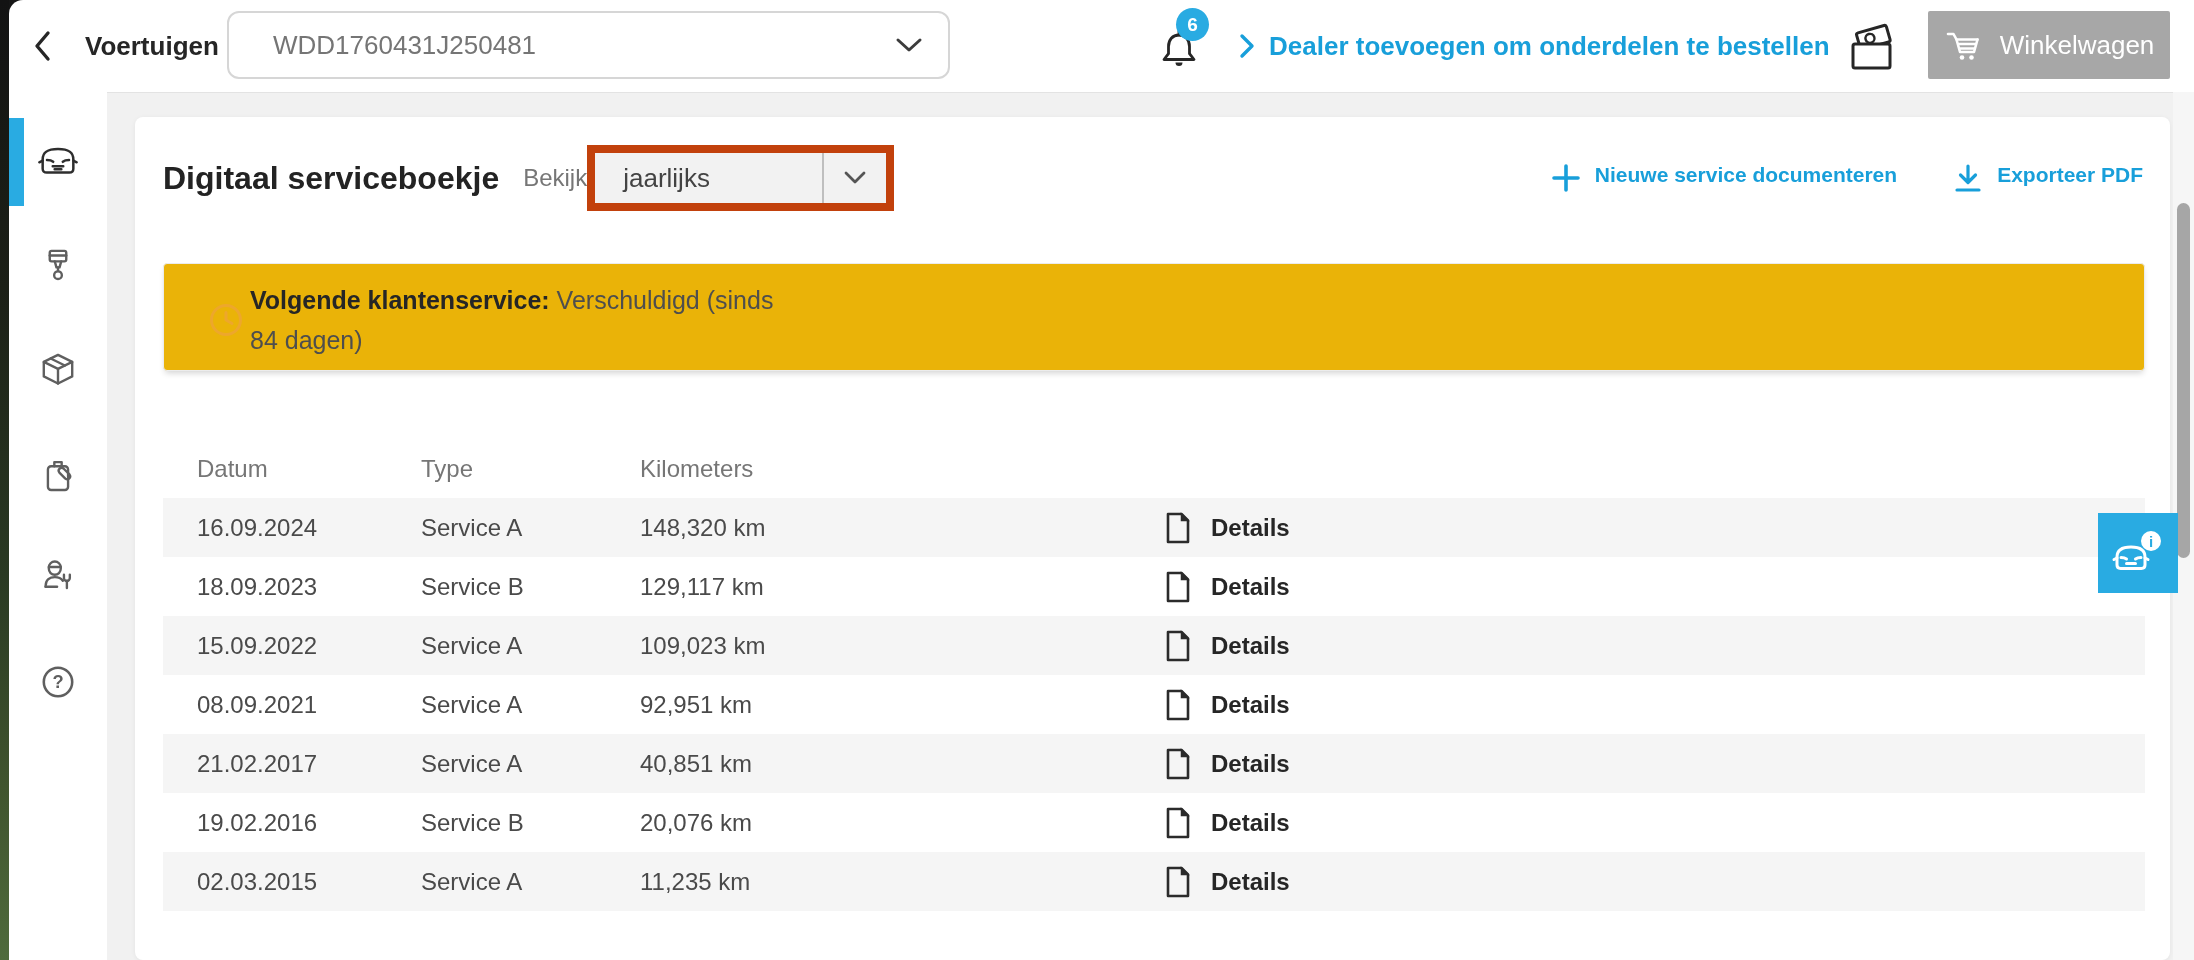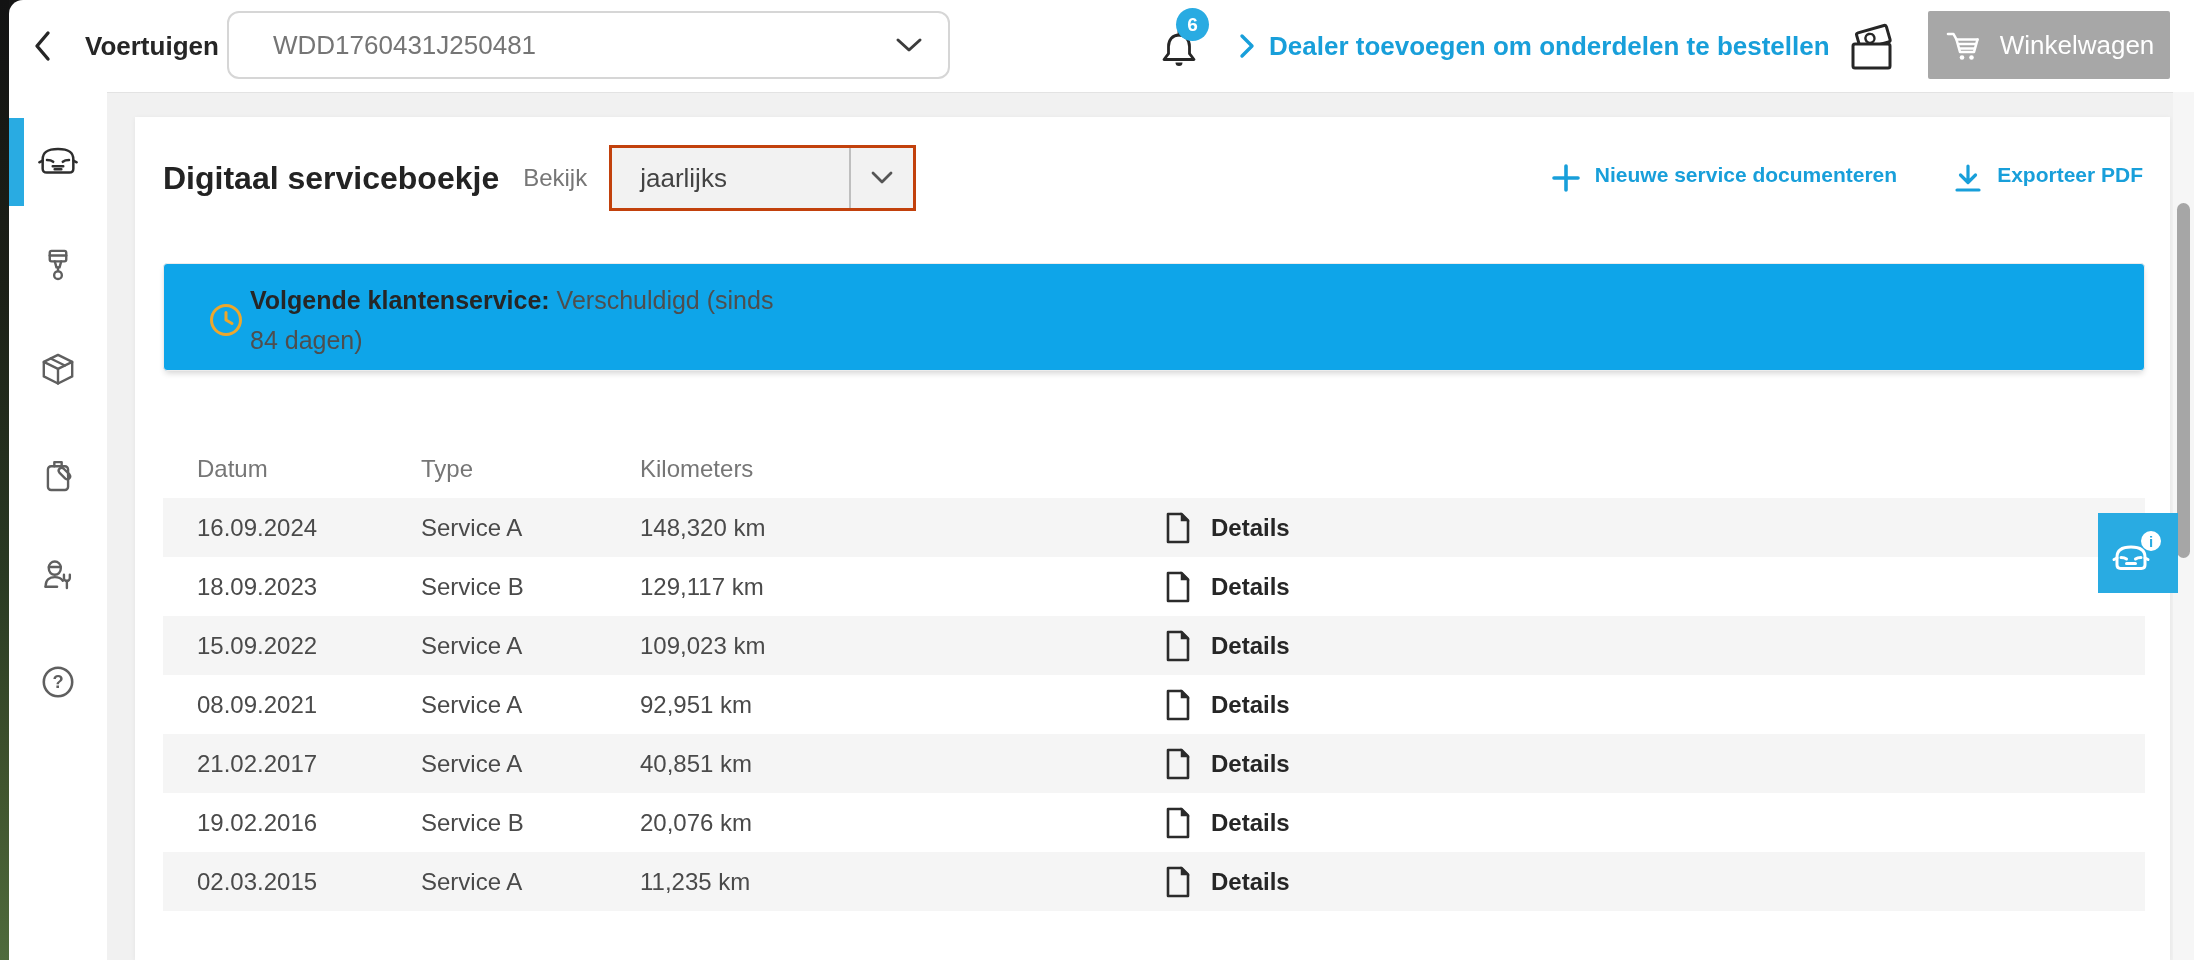--- a/index.html
+++ b/index.html
@@ -37,34 +37,34 @@
   .sidebar{position:absolute;left:9px;top:92px;width:98px;height:868px;background:#fff;z-index:1;
     padding-top:18px;box-sizing:border-box}
   .side-item{position:relative;height:104px;display:flex;align-items:center;justify-content:center;color:#5f5f5f;cursor:pointer}
   .side-item.active{color:#2e2e2e}
   .side-item.active::before{content:"";position:absolute;left:0;top:50%;transform:translateY(-50%);
     width:15px;height:88px;background:#29abe2}
   .side-icon{display:flex}
   .side-icon svg{display:block}
 
   
-  .card{position:absolute;left:135px;top:117px;width:2035px;height:843px;background:#fff;border-radius:0;
+  .card{position:absolute;left:135px;top:117px;width:2035px;height:843px;background:#fff;border-radius:8px;
     box-shadow:0 1px 5px rgba(0,0,0,0.06);z-index:1}
   .card-header{position:absolute;left:28px;right:27px;top:28px;height:66px;display:flex;align-items:center}
   .page-title{font-size:32px;font-weight:700;color:#232323;white-space:nowrap}
   .view-label{font-size:24px;color:#767676;margin-left:24px}
-  .view-select{margin-left:22px;width:307px;height:66px;background:#f2f2f2;border:3px solid #c2410c;
+  .view-select{width:307px;height:66px;background:#f2f2f2;border:8px solid #c2410c;
     display:flex;align-items:stretch;box-sizing:border-box;cursor:pointer}
   .view-value{flex:1;display:flex;align-items:center;padding-left:28px;font-size:26px;color:#434343}
   .view-caret{width:62px;border-left:2px solid #bfbfbf;display:flex;align-items:center;justify-content:center}
   .spacer{flex:1}
   .link-btn{display:flex;align-items:flex-start;gap:14px;color:#189fda;font-size:21px;font-weight:700;cursor:pointer;white-space:nowrap}
   .link-btn + .link-btn{margin-left:56px}
 
-  .alert-box{position:absolute;left:28px;top:146px;width:1982px;height:108px;background:#0ea5e9;
+  .alert-box{position:absolute;left:28px;top:146px;width:1982px;height:108px;background:#eab308;
     border:1px solid #ececec;border-radius:4px;box-shadow:0 4px 6px -2px rgba(0,0,0,0.18);box-sizing:border-box}
   .alert-clock{position:absolute;left:44px;top:38px;display:flex}
   .alert-text{position:absolute;left:86px;top:16px;font-size:25px;line-height:40px;color:#4e4e4e}
   .alert-text b{color:#262626;font-weight:700}
 
   .table{position:absolute;left:28px;top:323px;width:1982px}
   .thead{height:58px;display:flex;align-items:center;color:#767676;font-size:24px}
   .trow{height:59px;display:flex;align-items:center;font-size:24px;color:#4a4a4a;background:#fff}
   .trow.alt{background:#f5f5f5}
   .c-date{width:258px;padding-left:34px;box-sizing:border-box;flex:none}

